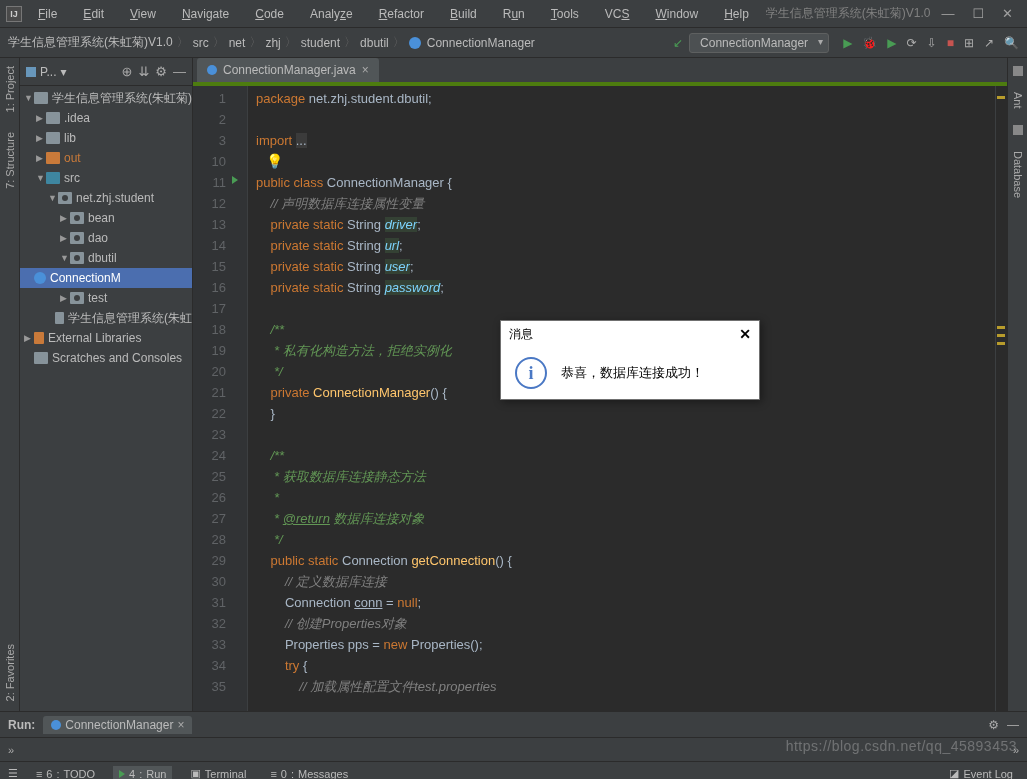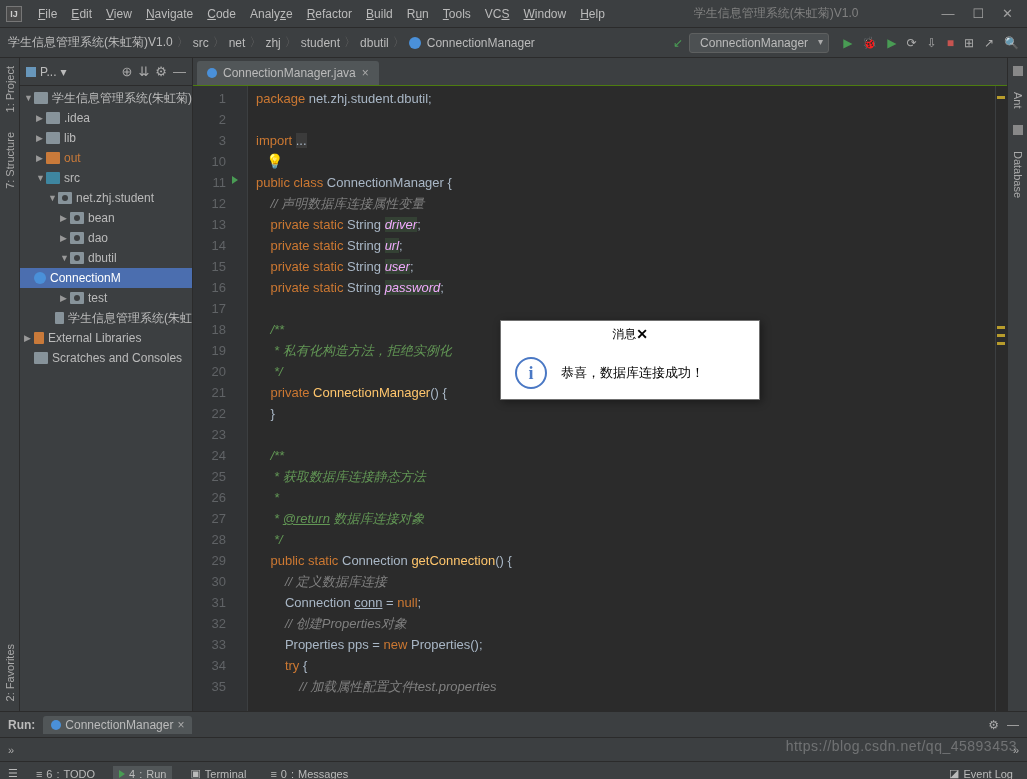--- a/index.html
+++ b/index.html
@@ -1,21 +1,21 @@
 <!DOCTYPE html>
 <html><head>
 <meta charset="utf-8">
 <style>
 * { margin: 0; padding: 0; box-sizing: border-box; font-family: "Microsoft YaHei", "Segoe UI", sans-serif; }
 body { background: #3c3f41; color: #bbbbbb; font-size: 12px; width: 1027px; height: 779px; overflow: hidden; position: relative; }
 
 
 .titlebar { height: 28px; background: #3c3f41; display: flex; align-items: center; padding: 0 6px; border-bottom: 1px solid #2b2b2b; }
 .titlebar .logo { width: 16px; height: 16px; background: #4a4a4a; border: 1px solid #777; margin-right: 10px; display:flex;align-items:center;justify-content:center;font-size:9px;font-weight:bold;color:#ccc;}
-.menubar { display: flex; gap: 2px; }
+.menubar { display: flex; gap: 14px; }
 .menubar .menu-item { padding: 2px 6px; cursor: pointer; }
 .menubar .menu-item u { text-decoration: underline; }
 .title-center { flex: 1; text-align: center; color: #808080; }
 .win-controls { display: flex; gap: 18px; padding-right: 8px; color: #a0a0a0; }
 .win-controls span { cursor: pointer; font-size: 13px; }
 
 
 .navbar { height: 30px; background: #3c3f41; display: flex; align-items: center; padding: 0 8px; border-bottom: 1px solid #2b2b2b; }
 .breadcrumb { display: flex; align-items: center; gap: 4px; font-size: 12px; color: #bbbbbb; flex: 1; }
 .breadcrumb .sep { color: #666; }
@@ -48,38 +48,38 @@
 .ticon.pkg { background: #87939a; border-radius: 1px; position:relative;}
 .ticon.pkg::after{content:"";position:absolute;width:6px;height:6px;border-radius:50%;background:#3c3f41;top:3px;left:4px;}
 .ticon.class { background: #4a90d9; border-radius: 50%; width:12px;height:12px;}
 .ticon.file { background: #87939a; border-radius: 1px; }
 .ticon.lib { background: #c97a3a; border-radius: 1px; width:10px;height:12px;}
 .indent0 { padding-left: 4px; } .indent1 { padding-left: 16px; } .indent2 { padding-left: 28px; }
 .indent3 { padding-left: 40px; } .indent4 { }
 
 
 .editor-area { flex: 1; display: flex; flex-direction: column; background: #2b2b2b; min-width:0;}
-.tabbar { height: 28px; background: #3c3f41; display: flex; align-items: flex-end; border-bottom: 1px solid #4d7c0f; padding-left: 4px; }
+.tabbar { height: 28px; background: #3c3f41; display: flex; align-items: flex-end; border-bottom: 4px solid #4d7c0f; padding-left: 4px; }
 .file-tab { background: #515658; padding: 5px 10px; display: flex; align-items: center; gap: 6px; border-radius: 3px 3px 0 0; cursor:pointer;}
 .file-tab .tab-icon { width: 10px; height: 10px; border-radius: 50%; background: #4a90d9; }
 .file-tab .close { color: #aaa; font-size: 12px; cursor: pointer; }
 .editor-body { flex: 1; display: flex; overflow: hidden; font-family: "Consolas", "Monaco", monospace; font-size: 13px; }
 .gutter { width: 43px; background: #313335; color: #606366; text-align: right; padding-right: 10px; line-height: 21px; padding-top: 2px; user-select:none;}
 .gutter .gline { height: 21px; position:relative;}
 .gutter .gline .run-marker{position:absolute;right:-12px;top:4px;width:0;height:0;border-left:6px solid #499c54;border-top:4px solid transparent;border-bottom:4px solid transparent;}
 .fold-strip { width: 12px; background: #313335; border-right: 1px solid #3c3f41; }
 .code { flex: 1; padding: 2px 8px; line-height: 21px; color: #a9b7c6; white-space: pre; position:relative;}
 .code .line { height: 21px; }
 .kw { color: #cc7832; }
 .cmt { color: #808080; font-style: italic; }
 .doc { color: #629755; font-style: italic; }
 .doctag { color: #629755; font-style: italic; text-decoration: underline; font-weight:normal;}
 .cls { color: #a9b7c6; }
 .mtd { color: #ffc66d; }
-.fld { color: #f0abfc; font-style:italic;}
+.fld { color: #7dd3fc; font-style:italic;}
 .fld-bg { background: #344134; }
 .bulb { color:#ffc66d; font-size:14px;}
 
 
 .vstrip-right { width: 20px; background: #3c3f41; border-left: 1px solid #2b2b2b; display:flex;flex-direction:column;align-items:center;padding-top:8px;gap:16px;}
 .vstrip-right .vtext { writing-mode: vertical-rl; color: #aaa; font-size: 11px; cursor:pointer;}
 .vstrip-right .square{width:10px;height:10px;background:#888;}
 
 
 .margin-strip { width: 12px; background: #2b2b2b; border-left: 1px solid #3c3f41; position:relative;}
@@ -99,21 +99,21 @@
 
 .bottom-tools { height: 24px; background: #3c3f41; border-top: 1px solid #2b2b2b; display: flex; align-items: center; padding: 0 8px; gap: 12px; font-size: 11px;}
 .bottom-tools .tool-btn { display: flex; align-items: center; gap: 4px; padding: 2px 6px; cursor: pointer; }
 .bottom-tools .tool-btn.active { background: #515658; }
 .bottom-tools .spacer { flex: 1; }
 .bottom-tools .run-tri{width:0;height:0;border-left:6px solid #499c54;border-top:4px solid transparent;border-bottom:4px solid transparent;}
 
 
 .dialog-overlay { position: absolute; top: 0; left: 0; right: 0; bottom: 0; pointer-events: none; }
 .dialog { position: absolute; left: 500px; top: 320px; width: 260px; background: #fff; border: 1px solid #707070; box-shadow: 2px 2px 8px rgba(0,0,0,0.4); pointer-events: auto; font-family:"Microsoft YaHei";}
-.dialog-title { height: 26px; display: flex; align-items: center; justify-content: center; padding: 0 8px; font-size: 12px; color: #000; }
+.dialog-title { height: 26px; display: flex; align-items: center; justify-content: space-between; padding: 0 8px; font-size: 12px; color: #000; }
 .dialog-title .dlg-close { cursor: pointer; font-size: 14px; font-weight:bold;}
 .dialog-body { padding: 10px 14px; display: flex; align-items: center; gap: 14px; color: #000; font-size: 13px; }
 .dialog-body .info-icon { width: 32px; height: 32px; border-radius: 50%; border: 2px solid #4a78c4; display: flex; align-items: center; justify-content: center; color: #4a78c4; font-weight: bold; font-size: 18px; font-family:serif;}
 .dialog-footer { padding: 8px; text-align: center; }
 .dialog-footer button { padding: 2px 18px; font-size: 12px; cursor: pointer; background:#e8e8e8;border:2px solid #7a9cc6;}
 
 .watermark{position:absolute;right:10px;bottom:25px;color:#d0d0d0;font-size:14px;opacity:0.35;letter-spacing:0.5px;font-family:sans-serif;pointer-events:none;}
 </style>
 </head>
 <body>

